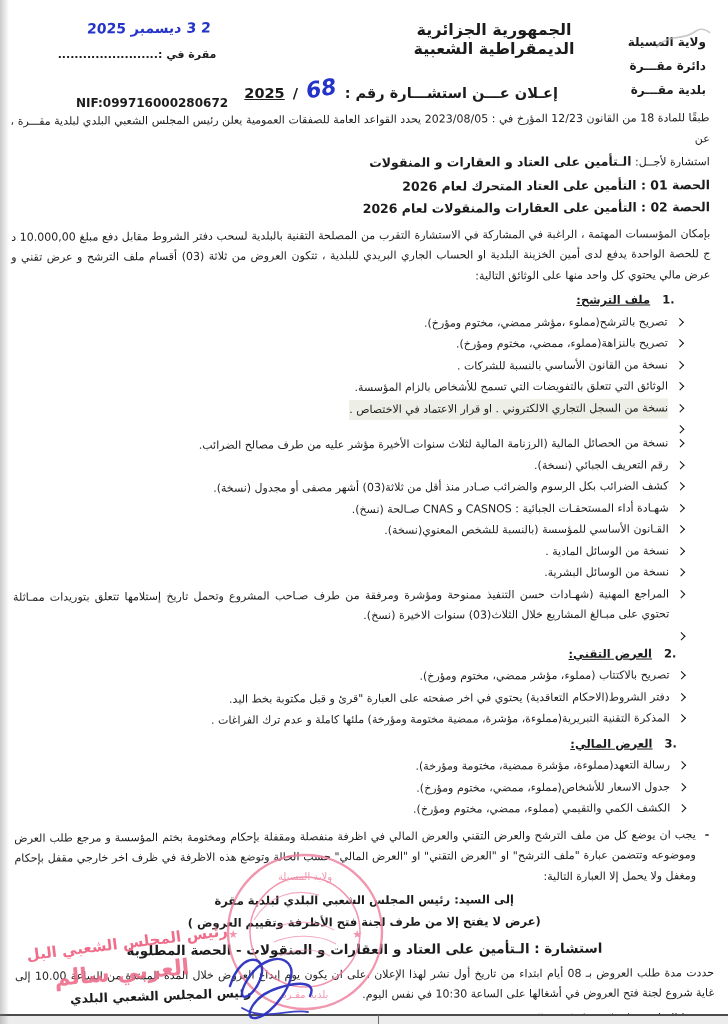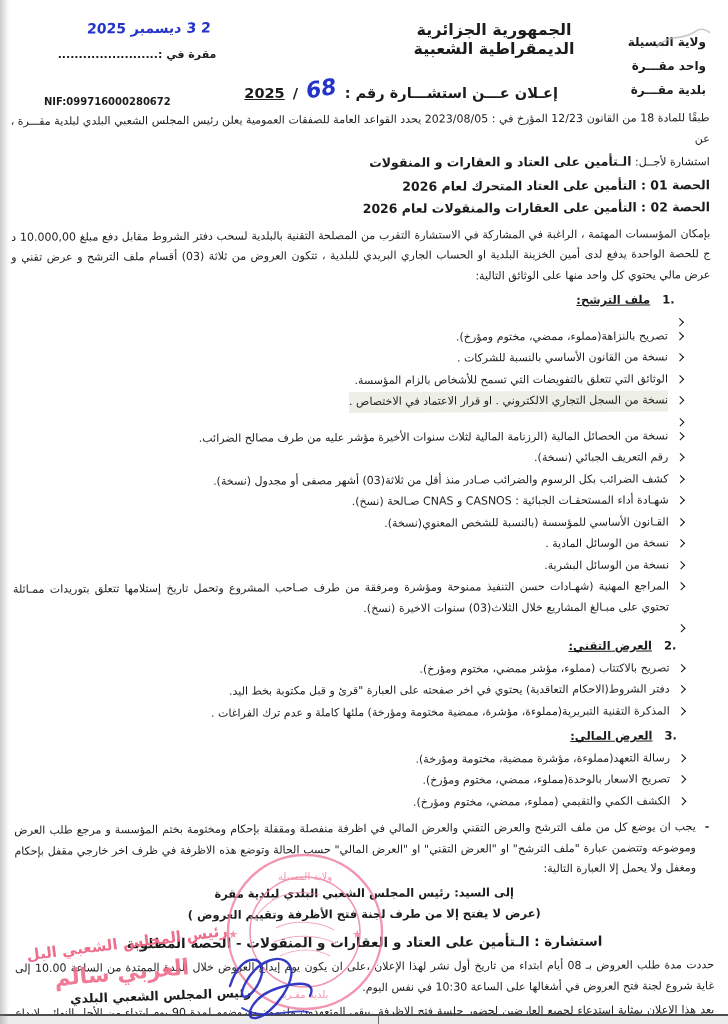--- a/index.html
+++ b/index.html
@@ -15,21 +15,21 @@
   }
   
   .authority{position:absolute;top:30px;right:22px;text-align:right;
     font-weight:bold;font-size:12px;line-height:24px;z-index:2;}
   .republic{position:absolute;top:20px;right:116px;width:236px;text-align:center;
     font-weight:bold;font-size:16px;z-index:2;}
   .date-stamp{position:absolute;top:20px;left:56px;width:186px;text-align:center;
     color:#2433c8;font-weight:bold;font-size:14px;transform:skewX(-4deg) rotate(-.5deg);z-index:2;}
   .place-line{position:absolute;top:48px;left:34px;width:206px;text-align:center;
     font-weight:bold;font-size:11px;z-index:2;}
-  .nif{position:absolute;top:96px;left:44px;direction:ltr;font-weight:bold;font-size:10px;z-index:2;}
+  .nif{position:absolute;top:96px;left:76px;direction:ltr;font-weight:bold;font-size:12px;z-index:2;}
   .title-row{position:absolute;top:80px;right:170px;display:flex;align-items:center;gap:8px;
     font-weight:bold;font-size:14.5px;z-index:2;}
   .title-number{color:#2433c8;font-size:22px;font-style:italic;font-weight:bold;
     transform:rotate(-10deg);position:relative;top:-4px;}
   .title-year{direction:ltr;text-decoration:underline;}
   .pencil-mark{position:absolute;right:14px;top:26px;z-index:2;}
   
   .content{position:absolute;top:110px;right:16px;left:13px;z-index:1;
     font-size:11px;line-height:20.5px;text-align:justify;transform:rotate(-.3deg);}
   .para{margin:0 0 2px;}
@@ -65,21 +65,21 @@
   .bottom-strip{position:absolute;left:0;right:0;top:1016px;height:8px;background:#ececec;z-index:1;}
   .bottom-divider{position:absolute;left:378px;top:1015px;height:9px;border-left:1.6px solid #6a6a6a;z-index:2;}
 </style>
 </head>
 <body>
 
 <div class="page">
 
   <div class="authority">
     <div>ولاية المسيلة</div>
-    <div>واحد مقـــرة</div>
+    <div>دائرة مقـــرة</div>
     <div>بلدية مقـــرة</div>
   </div>
 
   <div class="republic">الجمهورية الجزائرية الديمقراطية الشعبية</div>
 
   <div class="date-stamp">2 3 ديسمبر 2025</div>
   <div class="place-line">مقرة في :........................</div>
   <div class="nif">NIF:099716000280672</div>
 
   <svg class="pencil-mark" width="62" height="30" viewBox="0 0 62 30">
@@ -107,20 +107,21 @@
 
     <p class="para participation">بإمكان المؤسسات المهتمة ، الراغبة في المشاركة في الاستشارة التقرب من المصلحة التقنية بالبلدية لسحب دفتر الشروط مقابل دفع مبلغ 10.000,00 د ج للحصة الواحدة يدفع لدى أمين الخزينة البلدية او الحساب الجاري البريدي للبلدية ، تتكون العروض من ثلاثة (03) أقسام ملف الترشح و عرض تقني و عرض مالي يحتوي كل واحد منها على الوثائق التالية:</p>
 
     <div class="section-head">
       <span class="sec-num">1.</span>
       <span class="sec-title">ملف الترشح:</span>
     </div>
     <div class="doc-list">
         <div class="doc-li">
           <span class="chev"></span>
+          <span class="li-text">تصريح بالترشح(مملوء ،مؤشر ممضي، مختوم ومؤرخ).</span>
         </div>
         <div class="doc-li">
           <span class="chev"></span>
           <span class="li-text">تصريح بالنزاهة(مملوء، ممضي، مختوم ومؤرخ).</span>
         </div>
         <div class="doc-li">
           <span class="chev"></span>
           <span class="li-text">نسخة من القانون الأساسي بالنسبة للشركات .</span>
         </div>
         <div class="doc-li">
@@ -194,21 +195,21 @@
       <span class="sec-num">3.</span>
       <span class="sec-title">العرض المالي:</span>
     </div>
     <div class="doc-list">
         <div class="doc-li">
           <span class="chev"></span>
           <span class="li-text">رسالة التعهد(مملوءة، مؤشرة ممضية، مختومة ومؤرخة).</span>
         </div>
         <div class="doc-li">
           <span class="chev"></span>
-          <span class="li-text">تصريح الاسعار بالوحدة(مملوء، ممضي، مختوم ومؤرخ).</span>
+          <span class="li-text">جدول الاسعار للأشخاص(مملوء، ممضي، مختوم ومؤرخ).</span>
         </div>
         <div class="doc-li">
           <span class="chev"></span>
           <span class="li-text">الكشف الكمي والتقيمي (مملوء، ممضي، مختوم ومؤرخ).</span>
         </div>
       </div>
 
     <div class="envelope">
       <span class="dash-marker">-</span>
       <span>يجب ان يوضع كل من ملف الترشح والعرض التقني والعرض المالي في اظرفة منفصلة ومقفلة بإحكام ومختومة بختم المؤسسة و مرجع طلب العرض وموضوعه وتتضمن عبارة "ملف الترشح" او "العرض التقني" او "العرض المالي" حسب الحالة وتوضع هذه الاظرفة في ظرف اخر خارجي مقفل بإحكام ومغفل ولا يحمل إلا العبارة التالية:</span>

